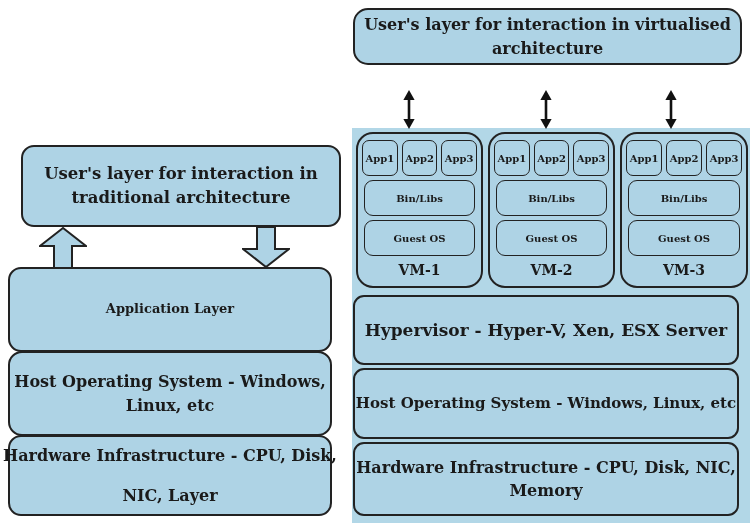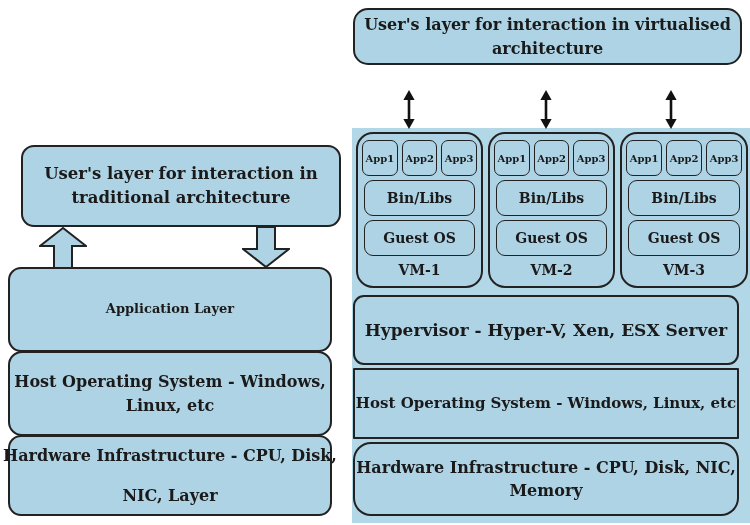--- a/index.html
+++ b/index.html
@@ -40,22 +40,22 @@
   #l-hos  { left: 8px;   top: 351px; width: 324px; height: 85px; border-radius: 14px; font-size: 16px; }
   #l-hw   { left: 8px;   top: 435px; width: 324px; height: 81px; border-radius: 13px; font-size: 16px; gap: 16px; }
 
   .block-arrow { position: absolute; width: 48px; height: 41px; }
   #arrow-up   { left: 39px;  top: 227px; }
   #arrow-down { left: 242px; top: 227px; }
 
   
   #r-user { left: 353px; top: 8px;   width: 389px; height: 57px; border-radius: 15px; font-size: 16px; }
   #r-hyp  { left: 353px; top: 295px; width: 386px; height: 70px; border-radius: 11px; font-size: 17px; }
-  #r-hos  { left: 353px; top: 368px; width: 386px; height: 71px; border-radius: 1px; font-size: 15px; }
-  #r-hw   { left: 353px; top: 442px; width: 386px; height: 74px; border-radius: 18px; font-size: 16px; }
+  #r-hos  { left: 353px; top: 368px; width: 386px; height: 71px; border-radius: 11px; font-size: 15px; }
+  #r-hw   { left: 353px; top: 442px; width: 386px; height: 74px; border-radius: 11px; font-size: 16px; }
 
   #panel {
     position: absolute;
     left: 352px; top: 128px; width: 398px; height: 395px;
     background: var(--panel-fill);
   }
 
   .dbl-arrow { position: absolute; top: 90px; width: 18px; height: 39px; }
   #dbl-1 { left: 400px; }
   #dbl-2 { left: 537px; }
@@ -89,21 +89,21 @@
     font-size: 10px;
   }
   .vm-mid {
     height: 36px;
     margin: 4px 2px 0;
     background: var(--box-fill);
     border: 1.5px solid var(--border);
     border-radius: 9px;
     box-sizing: border-box;
     display: flex; align-items: center; justify-content: center;
-    font-size: 14px;
+    font-size: 10px;
   }
   .vm-label {
     margin-top: auto;
     text-align: center;
     font-size: 14px;
     padding-bottom: 4px;
   }
 </style>
 </head>
 <body>

